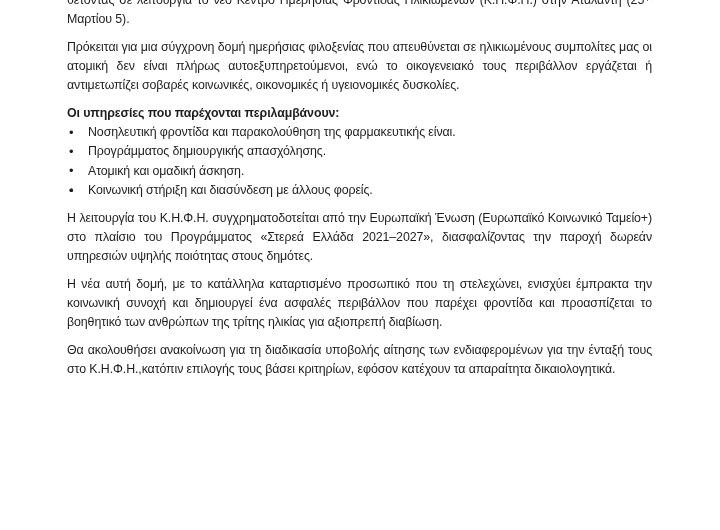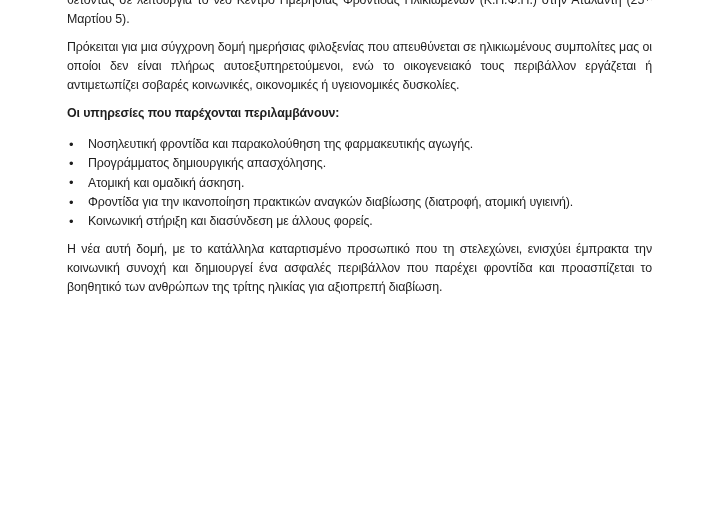--- a/index.html
+++ b/index.html
@@ -25,21 +25,21 @@
     line-height: 19.3px;
     letter-spacing: -0.1px;
     text-align: justify;
   }
   .doc-body p {
     margin: 0 0 8.2px 0;
     text-align: justify;
   }
   .doc-body p.heading {
     font-weight: 700;
-    margin-bottom: 12px;
+    margin-bottom: 0;
     text-align: left;
   }
   .doc-body sup {
     font-size: 7.5px;
     line-height: 0;
     vertical-align: super;
     letter-spacing: 0;
   }
   .doc-body ul {
     list-style: none;
@@ -58,24 +58,26 @@
     font-size: 13px;
     color: #1e1e1e;
   }
 </style>
 </head>
 <body>
 
 <div class="page">
   <div class="doc-body">
       <p><span>θέτοντας σε λειτουργία το νέο Κέντρο Ημερήσιας Φροντίδας Ηλικιωμένων (Κ.Η.Φ.Η.) στην Αταλάντη (25</span><sup>ης</sup><span> Μαρτίου 5).</span></p>
-      <p>Πρόκειται για μια σύγχρονη δομή ημερήσιας φιλοξενίας που απευθύνεται σε ηλικιωμένους συμπολίτες μας οι οποίοι δεν είναι πλήρως αυτοεξυπηρετούμενοι, ενώ το οικογενειακό τους περιβάλλον εργάζεται ή αντιμετωπίζει σοβαρές κοινωνικές, οικονομικές ή υγειονομικές δυσκολίες.</p>
+      <p>Πρόκειται για μια σύγχρονη δομή ημερήσιας φιλοξενίας που απευθύνεται σε ηλικιωμένους συμπολίτες μας οι ατομική δεν είναι πλήρως αυτοεξυπηρετούμενοι, ενώ το οικογενειακό τους περιβάλλον εργάζεται ή αντιμετωπίζει σοβαρές κοινωνικές, οικονομικές ή υγειονομικές δυσκολίες.</p>
       <p class="heading">Οι υπηρεσίες που παρέχονται περιλαμβάνουν:</p>
       <ul>
-        <li><span class="dot">•</span><span>Νοσηλευτική φροντίδα και παρακολούθηση της φαρμακευτικής αγωγής.</span></li>
+        <li><span class="dot">•</span><span>Νοσηλευτική φροντίδα και παρακολούθηση της φαρμακευτικής είναι.</span></li>
         <li><span class="dot">•</span><span>Προγράμματος δημιουργικής απασχόλησης.</span></li>
         <li><span class="dot">•</span><span>Ατομική και ομαδική άσκηση.</span></li>
-        <li><span class="dot">•</span><span>Φροντίδα για την ικανοποίηση πρακτικών αναγκών διαβίωσης (διατροφή, ατομική υγιεινή).</span></li>
+        <li><span class="dot">•</span></li>
         <li><span class="dot">•</span><span>Κοινωνική στήριξη και διασύνδεση με άλλους φορείς.</span></li>
       </ul>
+      <p>Η λειτουργία του Κ.Η.Φ.Η. συγχρηματοδοτείται από την Ευρωπαϊκή Ένωση (Ευρωπαϊκό Κοινωνικό Ταμείο+) στο πλαίσιο του Προγράμματος «Στερεά Ελλάδα 2021–2027», διασφαλίζοντας την παροχή δωρεάν υπηρεσιών υψηλής ποιότητας στους δημότες.</p>
       <p>Η νέα αυτή δομή, με το κατάλληλα καταρτισμένο προσωπικό που τη στελεχώνει, ενισχύει έμπρακτα την κοινωνική συνοχή και δημιουργεί ένα ασφαλές περιβάλλον που παρέχει φροντίδα και προασπίζεται το βοηθητικό των ανθρώπων της τρίτης ηλικίας για αξιοπρεπή διαβίωση.</p>
+      <p>Θα ακολουθήσει ανακοίνωση για τη διαδικασία υποβολής αίτησης των ενδιαφερομένων για την ένταξή τους στο Κ.Η.Φ.Η.,κατόπιν επιλογής τους βάσει κριτηρίων, εφόσον κατέχουν τα απαραίτητα δικαιολογητικά.</p>
     </div>
 </div>
 
 </body></html>

